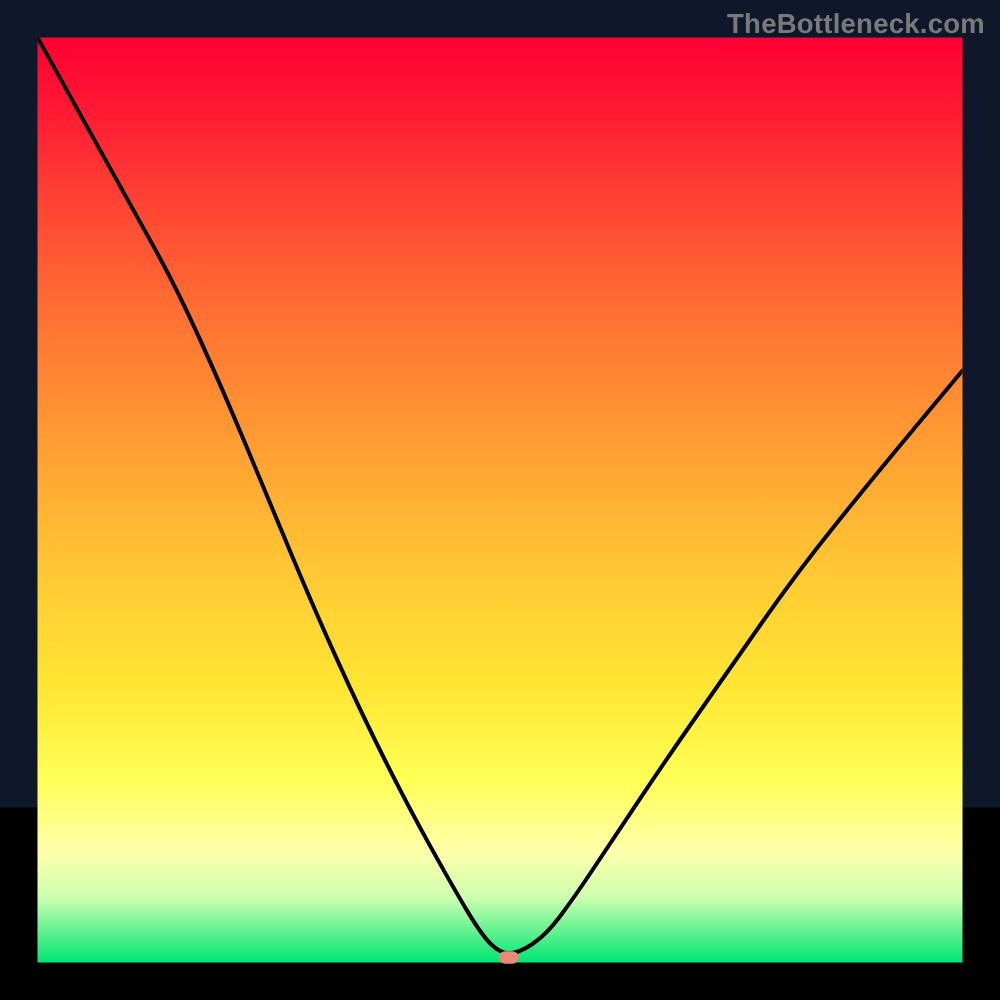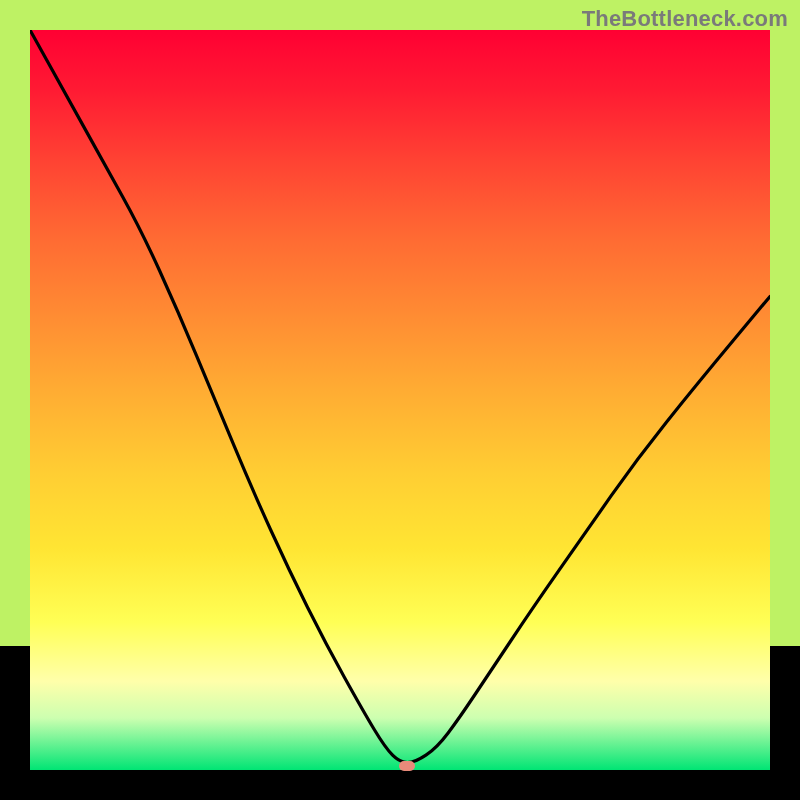--- a/index.html
+++ b/index.html
@@ -1,21 +1,21 @@
 <!DOCTYPE html>
 <html><head>
 <meta charset="utf-8">
 <style>
   * { margin: 0; padding: 0; box-sizing: border-box; }
   html, body { width: 800px; height: 800px; background: #000; overflow: hidden; }
   .stage {
     position: relative;
     width: 800px;
     height: 646px;
-    background: #bef264;
+    background: #0f172a;
   }
   .plot-area {
     position: absolute;
     left: 30px;
     top: 30px;
     width: 740px;
     height: 740px;
     background: linear-gradient(to bottom,
       #ff0033 0%,
       #ff1a33 8%,

